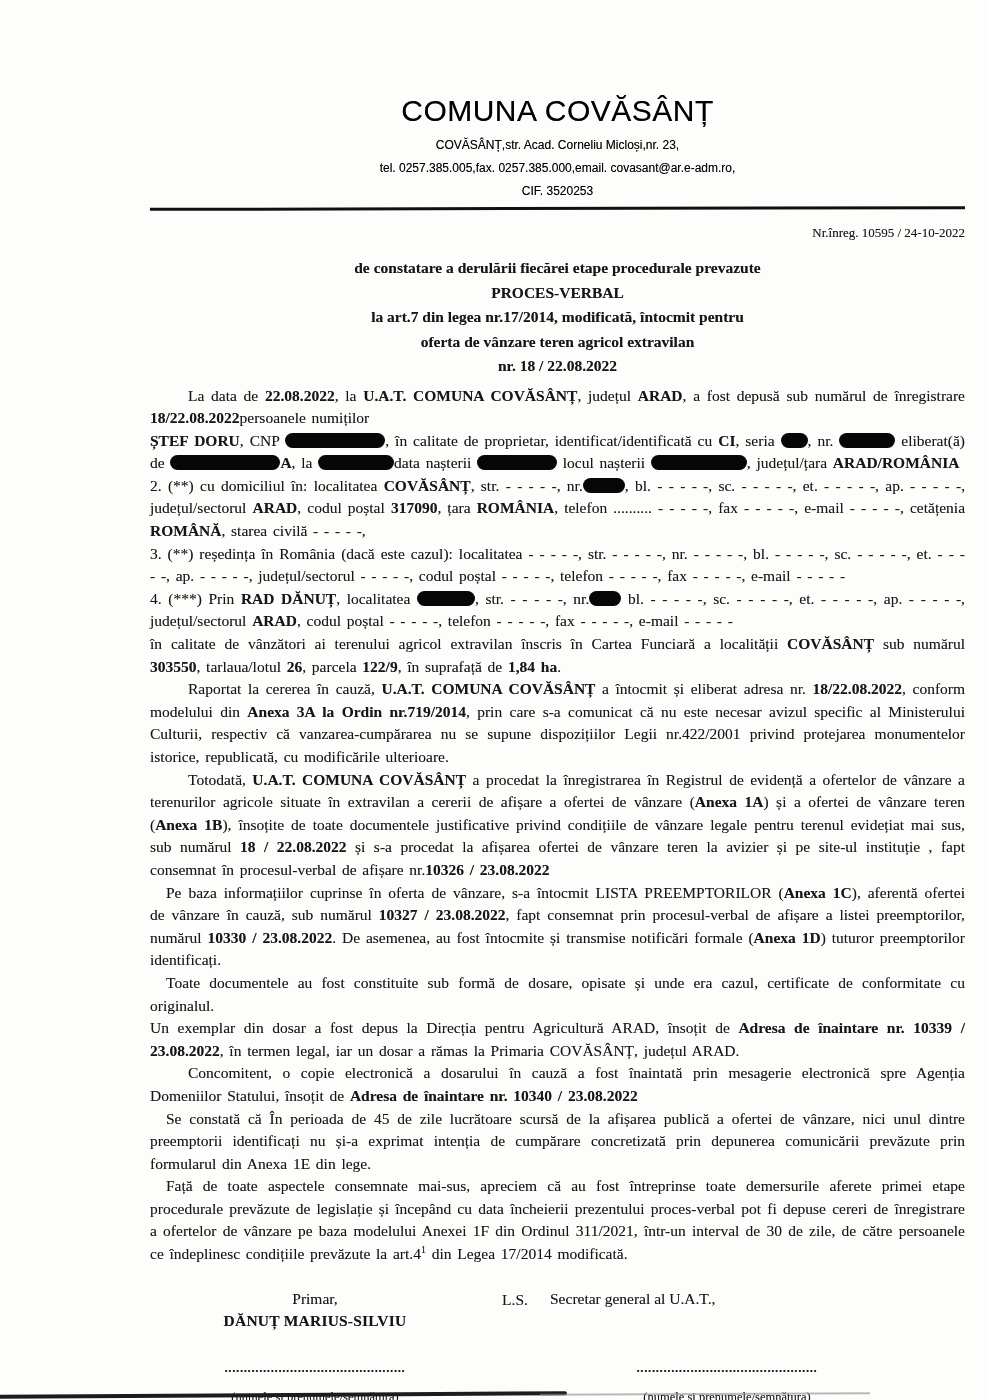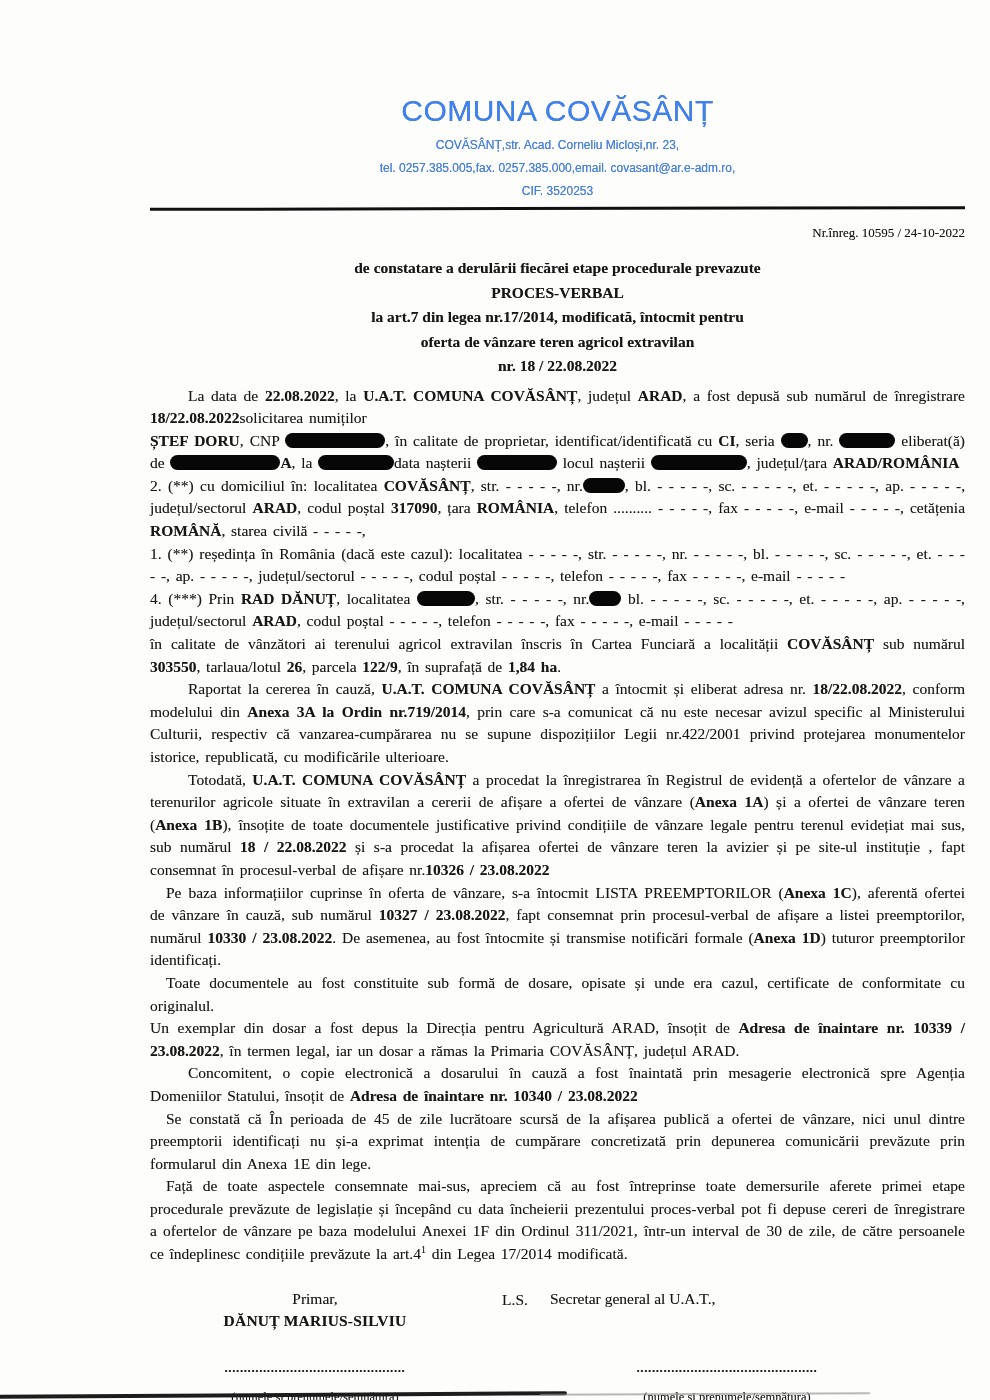--- a/index.html
+++ b/index.html
@@ -10,21 +10,21 @@
     background:#fdfdfc;
     color:#161616;
     overflow:hidden;
     font-family:"Liberation Serif", serif;
   }
   .content{padding:95px 25px 0 150px;}
   
   .letterhead{
     text-align:center;
     font-family:"Liberation Sans", sans-serif;
-    color:#3b82f6;
+    color:#000000;
   }
   .letterhead .org-title{
     font-size:30px;line-height:32px;letter-spacing:.5px;
     margin-bottom:7px;font-weight:500;
     text-shadow:0 0 .6px rgba(0,0,0,.55);
   }
   .letterhead .org-line{
     font-size:12px;line-height:23px;
     text-shadow:0 0 .4px rgba(0,0,0,.45);
   }
@@ -107,24 +107,24 @@
 
     <div class="doc-title">
       <div>de constatare a derulării fiecărei etape procedurale prevazute</div>
       <div>PROCES-VERBAL</div>
       <div>la art.7 din legea nr.17/2014, modificată, întocmit pentru</div>
       <div>oferta de vânzare teren agricol extravilan</div>
       <div>nr. 18 / 22.08.2022</div>
     </div>
 
     <div class="doc-body">
-        <p class="para indent-lg"><span>La data de </span><span class="b">22.08.2022</span><span>, la </span><span class="b">U.A.T. COMUNA COVĂSÂNȚ</span><span>, județul </span><span class="b">ARAD</span><span>, a fost depusă sub numărul de înregistrare </span><span class="b">18/22.08.2022</span><span>solicitarea numiților</span></p>
+        <p class="para indent-lg"><span>La data de </span><span class="b">22.08.2022</span><span>, la </span><span class="b">U.A.T. COMUNA COVĂSÂNȚ</span><span>, județul </span><span class="b">ARAD</span><span>, a fost depusă sub numărul de înregistrare </span><span class="b">18/22.08.2022</span><span>persoanele numiților</span></p>
         <p class="para flush"><span class="b">ȘTEF DORU</span><span>, CNP </span><span class="redact" style="width: 100px;"></span><span>, în calitate de proprietar, identificat/identificată cu </span><span class="b">CI</span><span>, seria </span><span class="redact" style="width: 27px;"></span><span>, nr. </span><span class="redact" style="width: 56px;"></span><span> eliberat(ă) de </span><span class="redact" style="width: 110px;"></span><span class="b">A</span><span>, la </span><span class="redact" style="width: 76px;"></span><span>data nașterii </span><span class="redact" style="width: 80px;"></span><span> locul nașterii </span><span class="redact" style="width: 96px;"></span><span>, județul/țara </span><span class="b">ARAD/ROMÂNIA</span></p>
         <p class="para flush"><span>2. (**) cu domiciliul în: localitatea </span><span class="b">COVĂSÂNȚ</span><span>, str. - - - - -, nr.</span><span class="redact" style="width: 42px;"></span><span>, bl. - - - - -, sc. - - - - -, et. - - - - -, ap. - - - - -, județul/sectorul </span><span class="b">ARAD</span><span>, codul poștal </span><span class="b">317090</span><span>, țara </span><span class="b">ROMÂNIA</span><span>, telefon .......... - - - - -, fax - - - - -, e-mail - - - - -, cetățenia </span><span class="b">ROMÂNĂ</span><span>, starea civilă - - - - -,</span></p>
-        <p class="para flush"><span>1. (**) reședința în România (dacă este cazul): localitatea - - - - -, str. - - - - -, nr. - - - - -, bl. - - - - -, sc. - - - - -, et. - - - - -, ap. - - - - -, județul/sectorul - - - - -, codul poștal - - - - -, telefon - - - - -, fax - - - - -, e-mail - - - - -</span></p>
+        <p class="para flush"><span>3. (**) reședința în România (dacă este cazul): localitatea - - - - -, str. - - - - -, nr. - - - - -, bl. - - - - -, sc. - - - - -, et. - - - - -, ap. - - - - -, județul/sectorul - - - - -, codul poștal - - - - -, telefon - - - - -, fax - - - - -, e-mail - - - - -</span></p>
         <p class="para flush"><span>4. (***) Prin </span><span class="b">RAD DĂNUȚ</span><span>, localitatea </span><span class="redact" style="width: 58px;"></span><span>, str. - - - - -, nr.</span><span class="redact" style="width: 32px;"></span><span> bl. - - - - -, sc. - - - - -, et. - - - - -, ap. - - - - -, județul/sectorul </span><span class="b">ARAD</span><span>, codul poștal - - - - -, telefon - - - - -, fax - - - - -, e-mail - - - - -</span></p>
         <p class="para flush"><span>în calitate de vânzători ai terenului agricol extravilan înscris în Cartea Funciară a localității </span><span class="b">COVĂSÂNȚ</span><span> sub numărul </span><span class="b">303550</span><span>, tarlaua/lotul </span><span class="b">26</span><span>, parcela </span><span class="b">122/9</span><span>, în suprafață de </span><span class="b">1,84 ha</span><span>.</span></p>
         <p class="para indent-lg"><span>Raportat la cererea în cauză, </span><span class="b">U.A.T. COMUNA COVĂSÂNȚ</span><span> a întocmit și eliberat adresa nr. </span><span class="b">18/22.08.2022</span><span>, conform modelului din </span><span class="b">Anexa 3A la Ordin nr.719/2014</span><span>, prin care s-a comunicat că nu este necesar avizul specific al Ministerului Culturii, respectiv că vanzarea-cumpărarea nu se supune dispozițiilor Legii nr.422/2001 privind protejarea monumentelor istorice, republicată, cu modificările ulterioare.</span></p>
         <p class="para indent-lg"><span>Totodată, </span><span class="b">U.A.T. COMUNA COVĂSÂNȚ</span><span> a procedat la înregistrarea în Registrul de evidență a ofertelor de vânzare a terenurilor agricole situate în extravilan a cererii de afișare a ofertei de vânzare (</span><span class="b">Anexa 1A</span><span>) și a ofertei de vânzare teren (</span><span class="b">Anexa 1B</span><span>), însoțite de toate documentele justificative privind condițiile de vânzare legale pentru terenul evidețiat mai sus, sub numărul </span><span class="b">18 / 22.08.2022</span><span> și s-a procedat la afișarea ofertei de vânzare teren la avizier și pe site-ul instituție , fapt consemnat în procesul-verbal de afișare nr.</span><span class="b">10326 / 23.08.2022</span></p>
         <p class="para indent-sm"><span>Pe baza informațiilor cuprinse în oferta de vânzare, s-a întocmit LISTA PREEMPTORILOR (</span><span class="b">Anexa 1C</span><span>), aferentă ofertei de vânzare în cauză, sub numărul </span><span class="b">10327 / 23.08.2022</span><span>, fapt consemnat prin procesul-verbal de afișare a listei preemptorilor, numărul </span><span class="b">10330 / 23.08.2022</span><span>. De asemenea, au fost întocmite și transmise notificări formale (</span><span class="b">Anexa 1D</span><span>) tuturor preemptorilor identificați.</span></p>
         <p class="para indent-sm"><span>Toate documentele au fost constituite sub formă de dosare, opisate și unde era cazul, certificate de conformitate cu originalul.</span></p>
         <p class="para flush"><span>Un exemplar din dosar a fost depus la Direcția pentru Agricultură ARAD, însoțit de </span><span class="b">Adresa de înaintare nr. 10339 / 23.08.2022</span><span>, în termen legal, iar un dosar a rămas la Primaria COVĂSÂNȚ, județul ARAD.</span></p>
         <p class="para indent-lg"><span>Concomitent, o copie electronică a dosarului în cauză a fost înaintată prin mesagerie electronică spre Agenția Domeniilor Statului, însoțit de </span><span class="b">Adresa de înaintare nr. 10340 / 23.08.2022</span></p>
         <p class="para indent-sm"><span>Se constată că În perioada de 45 de zile lucrătoare scursă de la afișarea publică a ofertei de vânzare, nici unul dintre preemptorii identificați nu și-a exprimat intenția de cumpărare concretizată prin depunerea comunicării prevăzute prin formularul din Anexa 1E din lege.</span></p>
         <p class="para indent-sm"><span>Față de toate aspectele consemnate mai-sus, apreciem că au fost întreprinse toate demersurile aferete primei etape procedurale prevăzute de legislație și începând cu data încheierii prezentului proces-verbal pot fi depuse cereri de înregistrare a ofertelor de vânzare pe baza modelului Anexei 1F din Ordinul 311/2021, într-un interval de 30 de zile, de către persoanele ce îndeplinesc condițiile prevăzute la art.4</span><sup>1</sup><span> din Legea 17/2014 modificată.</span></p>

